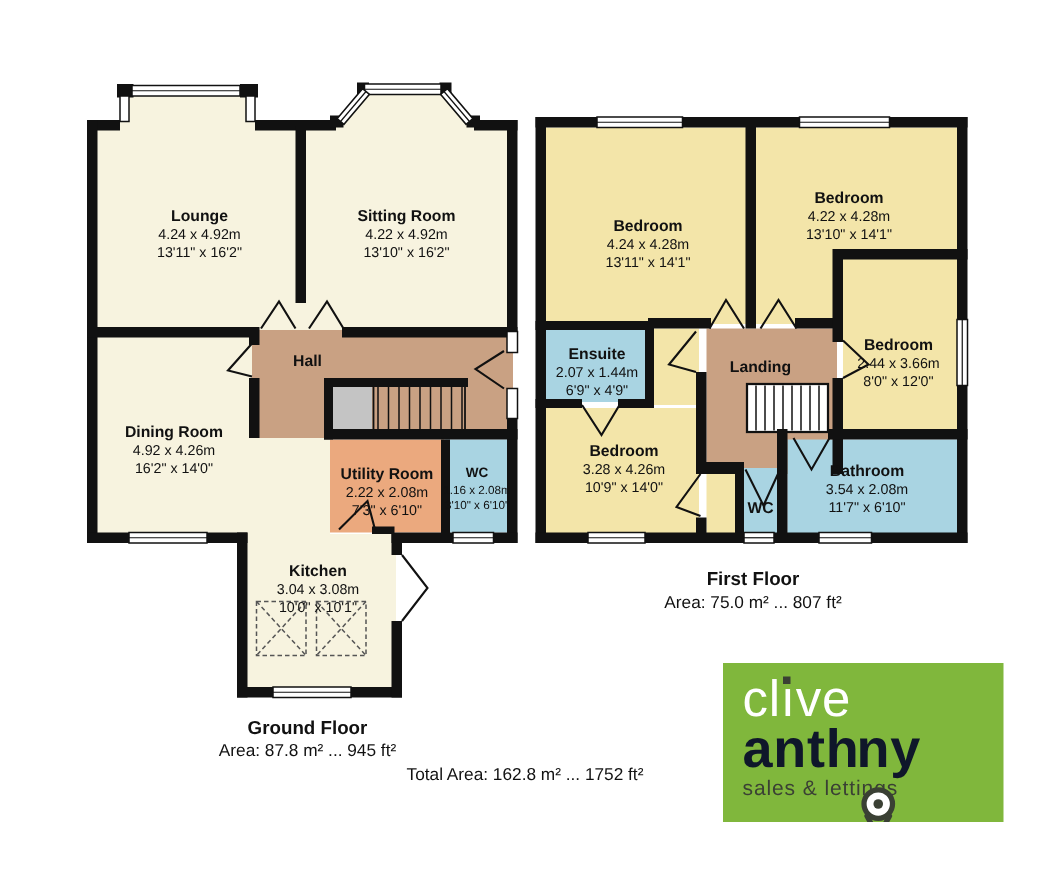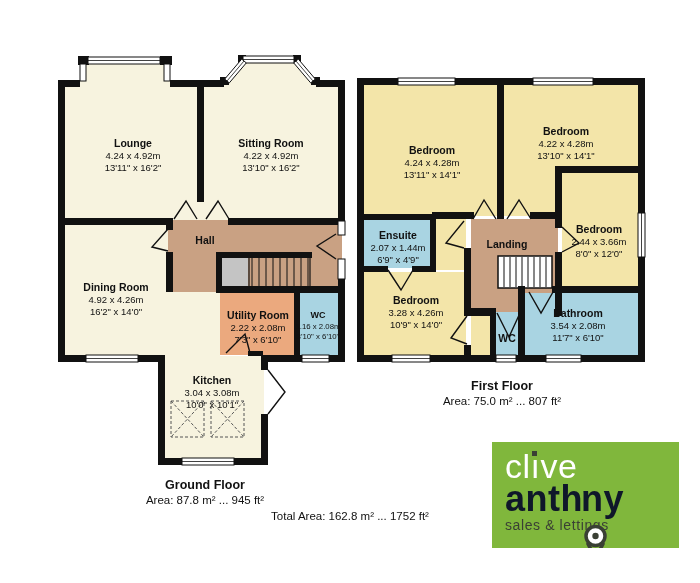--- a/index.html
+++ b/index.html
@@ -21,21 +21,21 @@
   .orange{fill:#EBA97E;}
   .blue{fill:#A9D4E2;}
   .gray{fill:#C4C4C4;}
   .win{fill:#ffffff;stroke:#111111;stroke-width:1;}
   .winline{stroke:#111111;stroke-width:0.8;}
   .door{stroke:#111111;stroke-width:1.4;fill:none;}
   .tread{stroke:#111111;stroke-width:1;}
   .thin{stroke:#111111;stroke-width:1.2;}
   .appl{fill:none;stroke:#555555;stroke-width:1;stroke-dasharray:3,2;}
 
-  .logo{position:absolute;left:492px;top:442px;width:187px;height:106px;background:#80B73C;
+  .logo{position:absolute;left:482px;top:442px;width:187px;height:106px;background:#80B73C;
         box-sizing:border-box;padding:8px 0 0 13px;overflow:hidden;}
   .brand1{color:#ffffff;font-size:34px;line-height:32px;font-weight:400;letter-spacing:0.5px;}
   .idot{position:relative;display:inline-block;}
   .idot .dot{position:absolute;left:1px;top:1px;width:5px;height:5px;background:#3A4034;}
   .brand2{color:#0f172a;font-size:36px;line-height:34px;font-weight:700;letter-spacing:0.5px;
           display:flex;align-items:flex-end;}
   .pin{display:inline-block;transform:translateY(7px);margin:0 -1px;}
   .tagline{color:#3A4034;font-size:14px;line-height:16px;margin-top:1px;letter-spacing:0.6px;}
 </style>
 </head>

